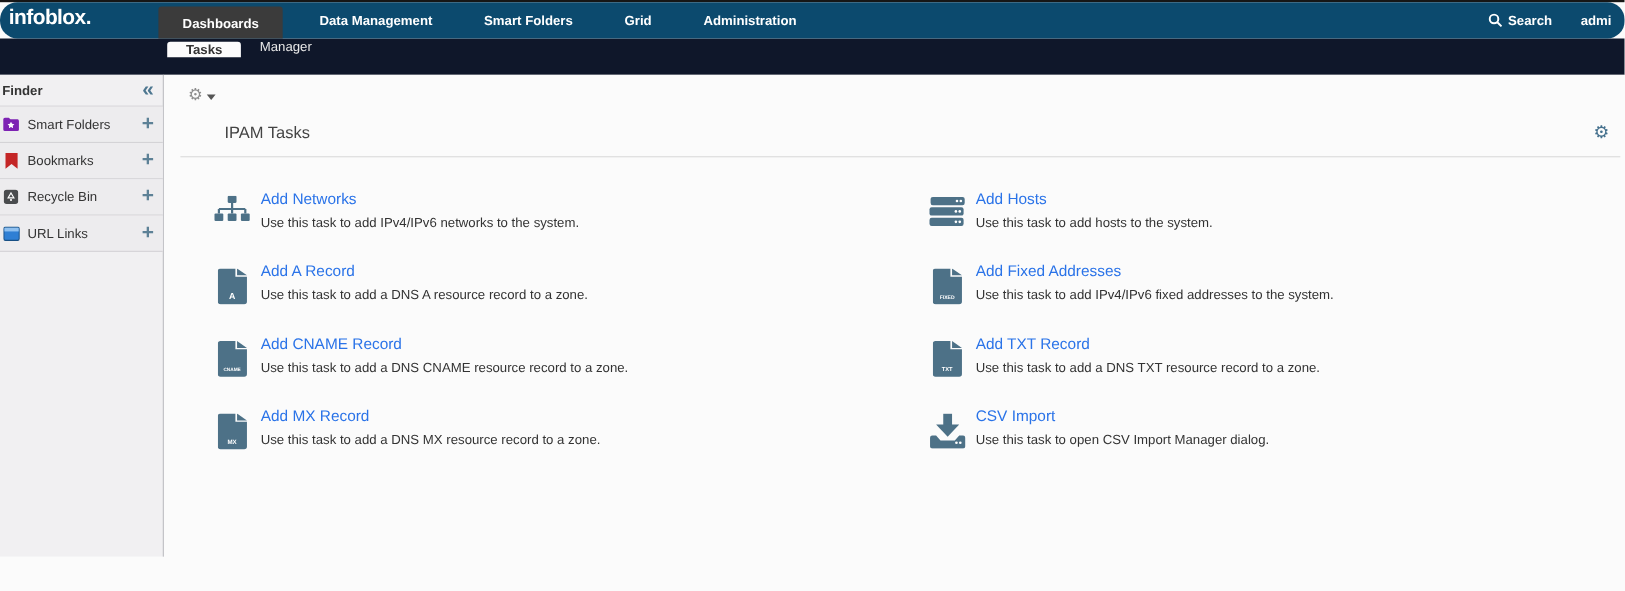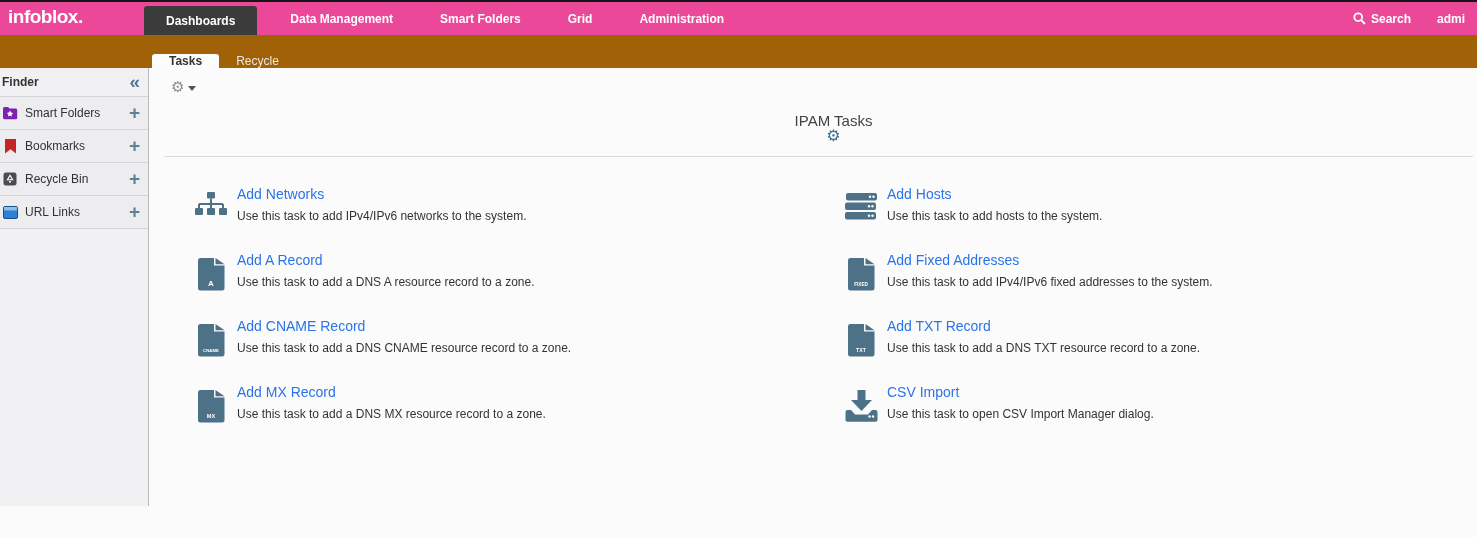--- a/index.html
+++ b/index.html
@@ -1,35 +1,35 @@
 <!DOCTYPE html>
 <html><head>
 <meta charset="utf-8">
 <style>
   * { margin:0; padding:0; box-sizing:border-box; }
   html,body { width:1477px; height:537px; overflow:hidden;
     font-family:"Liberation Sans", sans-serif; background:#fbfbfb; }
 
   
   .top-strip { height:2px; background:#161616; }
-  .topbar { height:33px; background:#ec4899; display:flex; align-items:stretch; position:relative; }
+  .topbar { height:33px; background:#0c4a6e; display:flex; align-items:stretch; position:relative;border-radius:16px; }
   .logo { color:#fff; font-weight:bold; font-size:19px; letter-spacing:-0.5px;
     padding:4px 0 0 8px; width:144px; }
   .nav { display:flex; align-items:flex-end;gap:19px; }
   .nav-tab { color:#fff; font-size:12px; font-weight:bold; padding:0 14px;
     display:flex; align-items:center; height:33px; cursor:pointer; }
   .nav-tab.active { background:#3b3b3b; border-radius:3px 3px 0 0; height:29px;
     padding:0 22px; }
   .topbar-right { margin-left:auto; display:flex; align-items:center; gap:26px; padding-right:12px; }
   .search-box { display:flex; align-items:center; gap:5px; color:#fff; font-size:12px;
     font-weight:bold; cursor:pointer; }
   .username { color:#fff; font-size:12px; font-weight:bold; width:28px; overflow:hidden;
     white-space:nowrap; cursor:pointer; }
 
-  .tabbar { height:33px; background:#a16207; display:flex; align-items:flex-end; padding-left:152px; }
+  .tabbar { height:33px; background:#0f172a; display:flex; align-items:flex-start; padding-left:152px; }
   .sub-tab { color:#e8e8e8; font-size:12px; padding:0 17px; display:flex; align-items:center; cursor:pointer; }
   .sub-tab.active { background:#fcfcfc; color:#333; font-weight:bold; border-radius:3px 3px 0 0;
     margin-top:3px; }
 
   
   .layout { display:flex; height:438px; }
   .sidebar { width:149px; background:#f1f0f2; border-right:1px solid #b9b9bd; }
   .finder-header { height:29px; display:flex; align-items:center; justify-content:space-between;
     padding:0 8px 0 2px; border-bottom:1px solid #d4d3d6; }
   .finder-title { font-size:12px; font-weight:bold; color:#333; }
@@ -38,21 +38,21 @@
     background:#edecee; border-bottom:1px solid #d4d3d6; cursor:pointer; }
   .side-item .lbl { font-size:12px; color:#333; flex:1; }
   .plus { color:#5d8196; font-size:19px; font-weight:bold; line-height:14px; cursor:pointer; }
   .side-ico { width:16px; height:16px; display:flex; align-items:center; justify-content:center; }
 
   .content { flex:1; background:#fbfbfb; position:relative; }
   .toolbar { padding:12px 0 0 22px; display:flex; align-items:center; gap:4px; }
   .gear-gray { color:#8e8e8e; font-size:15px; line-height:14px; cursor:pointer; }
   .caret { width:0; height:0; border-left:4px solid transparent; border-right:4px solid transparent;
     border-top:5px solid #555; margin-top:2px; }
-  .panel-header { margin:18px 14px 0 55px; display:flex; justify-content:space-between; align-items:center;flex-direction:column; }
+  .panel-header { margin:18px 14px 0 55px; display:flex; justify-content:space-between; align-items:center; }
   .panel-title { font-size:15px; color:#444; }
   .gear-slate { color:#44708d; font-size:16px; line-height:14px; cursor:pointer; }
   .divider { border:none; border-top:1px solid #dadada; margin:13px 4px 0 15px; }
 
   .tasks-grid { display:grid; grid-template-columns:650px 1fr; margin:29px 0 0 45px; row-gap:11px; }
   .task { display:flex; gap:9px; height:55px; cursor:pointer; }
   .task-icon { width:34px; flex:0 0 34px; display:flex; justify-content:center; padding-top:6px; }
   .task-title { font-size:14px; color:#2a73e8; cursor:pointer; }
   .task-desc { font-size:12px; color:#333; margin-top:7px; }
 
@@ -82,21 +82,21 @@
           </svg>
       </span>
       <span>Search</span>
     </div>
     <div class="username">admin</div>
   </div>
 </div>
 
 <div class="tabbar">
   <div class="sub-tab active">Tasks</div>
-  <div class="sub-tab">Recycle</div>
+  <div class="sub-tab">Manager</div>
 </div>
 
 <div class="layout">
 
   <div class="sidebar">
     <div class="finder-header">
       <span class="finder-title">Finder</span>
       <span class="collapse">«</span>
     </div>
 

